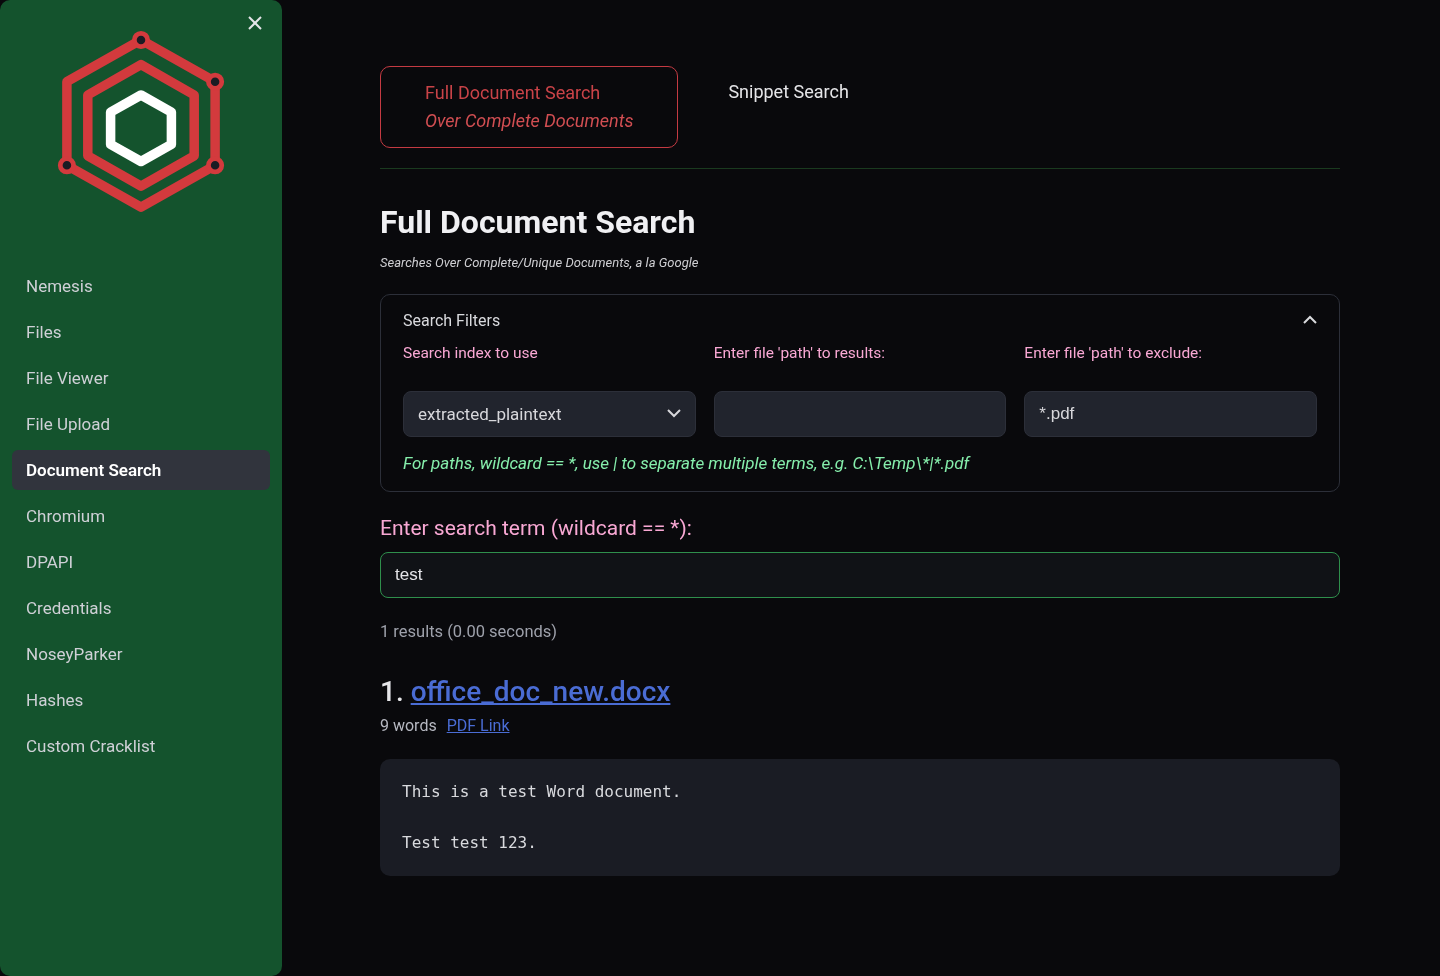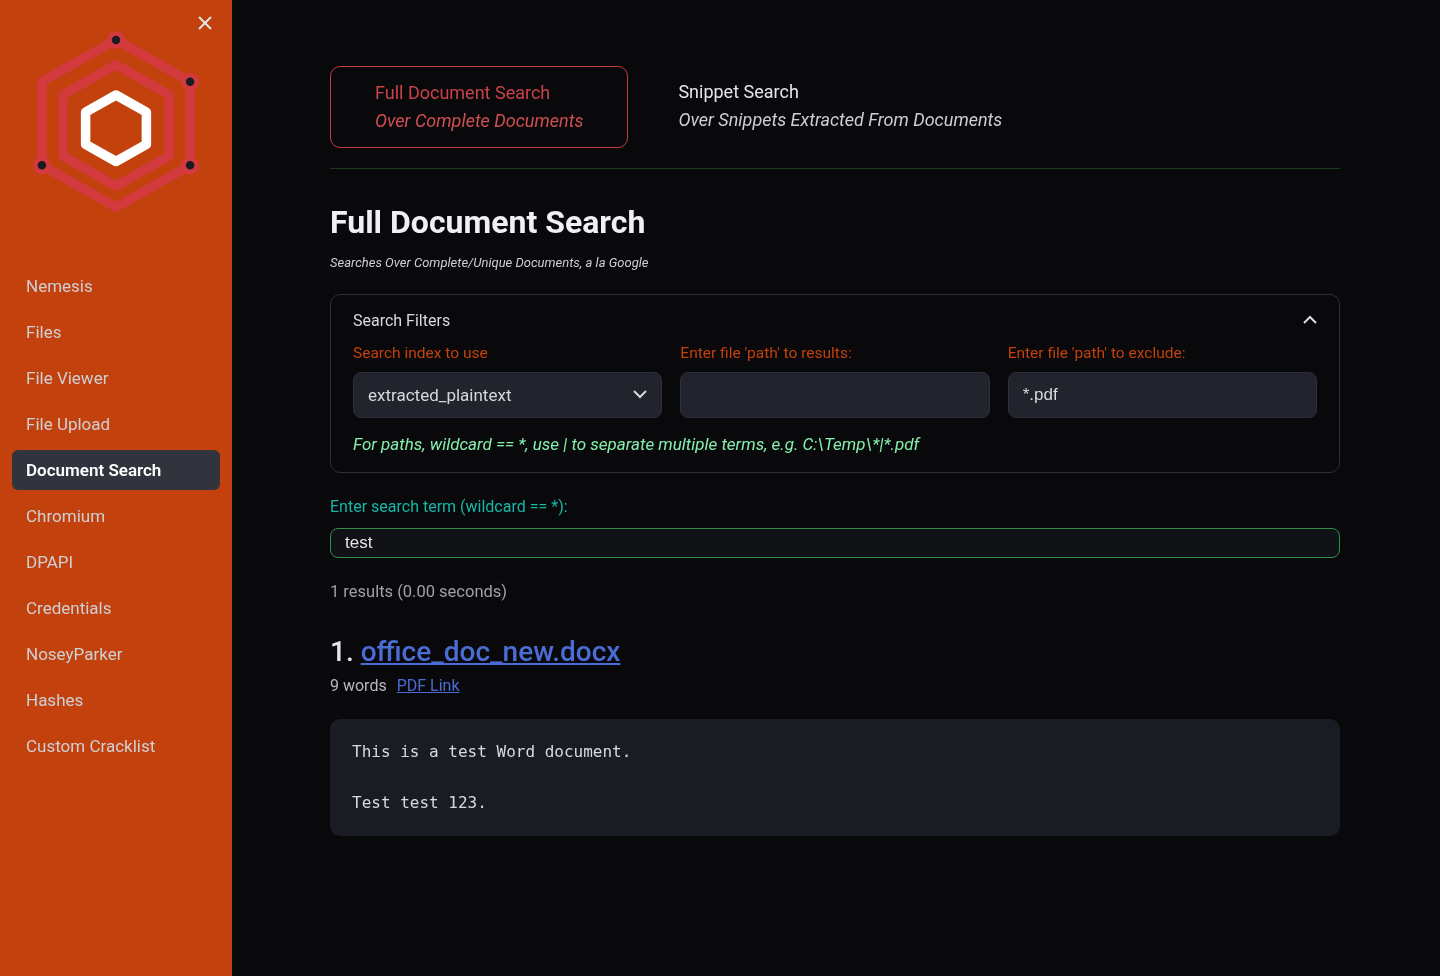--- a/index.html
+++ b/index.html
@@ -6,26 +6,27 @@
     html, body { width: 1440px; height: 976px; overflow: hidden; }
     body {
       font-family: -apple-system, BlinkMacSystemFont, "Segoe UI", Roboto, "Helvetica Neue", Arial, sans-serif;
       background: #09090c;
       color: #e4e4e7;
       display: flex;
     }
 
     
     .sidebar {
-      width: 232px;
+      width: 282px;
       height: 976px;
-      background: #c2410c;
+      background: #14532d;
       padding: 12px 8px 12px 8px;
       position: relative;
       flex-shrink: 0;
+      border-radius: 10px;
     }
     .sidebar .close {
       position: absolute;
       right: 18px;
       top: 14px;
       color: #e5e5e9;
       cursor: pointer;
       font-size: 16px;
     }
     .sidebar .close svg { stroke: #e5e5e9; }
@@ -121,57 +122,58 @@
     .filters-row {
       display: flex;
       gap: 18px;
     }
     .field {
       flex: 1;
       display: flex;
       flex-direction: column;
       gap: 10px;
     }
-    .field-label { font-size: 15.5px; color: #c2410c; }
+    .field-label { font-size: 15.5px; color: #f9a8d4; }
     .select-wrap, .text-input {
       background: #21242d;
       border: 1px solid #2c2f39;
       border-radius: 8px;
       height: 46px;
       display: flex;
       align-items: center;
       padding: 16px 14px;
       font-size: 17px;
       color: #d7d7db;
+      margin-top: 19px;
     }
     .select-wrap { justify-content: space-between; cursor: pointer; }
     .select-wrap .chev-down { color: #d7d7db; font-size: 12px; }
     .text-input input {
       background: transparent;
       border: none;
       outline: none;
       color: #d7d7db;
       font-size: 17px;
       width: 100%;
     }
     .filters-hint {
       margin-top: 16px;
       font-style: italic;
       font-size: 17px;
       color: #86efac;
     }
 
     
-    .term-label { margin-top: 24px; font-size: 16px; color: #14b8a6; }
+    .term-label { margin-top: 24px; font-size: 21px; color: #f9a8d4; }
     .term-input {
       margin-top: 12px;
       background: #101216;
       border: 1px solid #2f8f4c;
       border-radius: 8px;
-      height: 30px;
+      height: 46px;
       display: flex;
       align-items: center;
       padding: 0 14px;
     }
     .term-input input {
       background: transparent; border: none; outline: none;
       color: #e5e5e9; font-size: 17px; width: 100%;
     }
 
     
@@ -249,21 +251,20 @@
 
 <div class="main">
 
   <div class="tabs" id="tabs">
       <div class="tab active">
         <div class="tab-title">Full Document Search</div>
         <div class="tab-sub">Over Complete Documents</div>
       </div>
       <div class="tab inactive">
         <div class="tab-title">Snippet Search</div>
-        <div class="tab-sub">Over Snippets Extracted From Documents</div>
       </div>
     </div>
 
   <div class="h1">Full Document Search</div>
   <div class="subh">Searches Over Complete/Unique Documents, a la Google</div>
 
   <div class="filters">
     <div class="filters-header">
       <span>Search Filters</span>
       <span class="chev">

